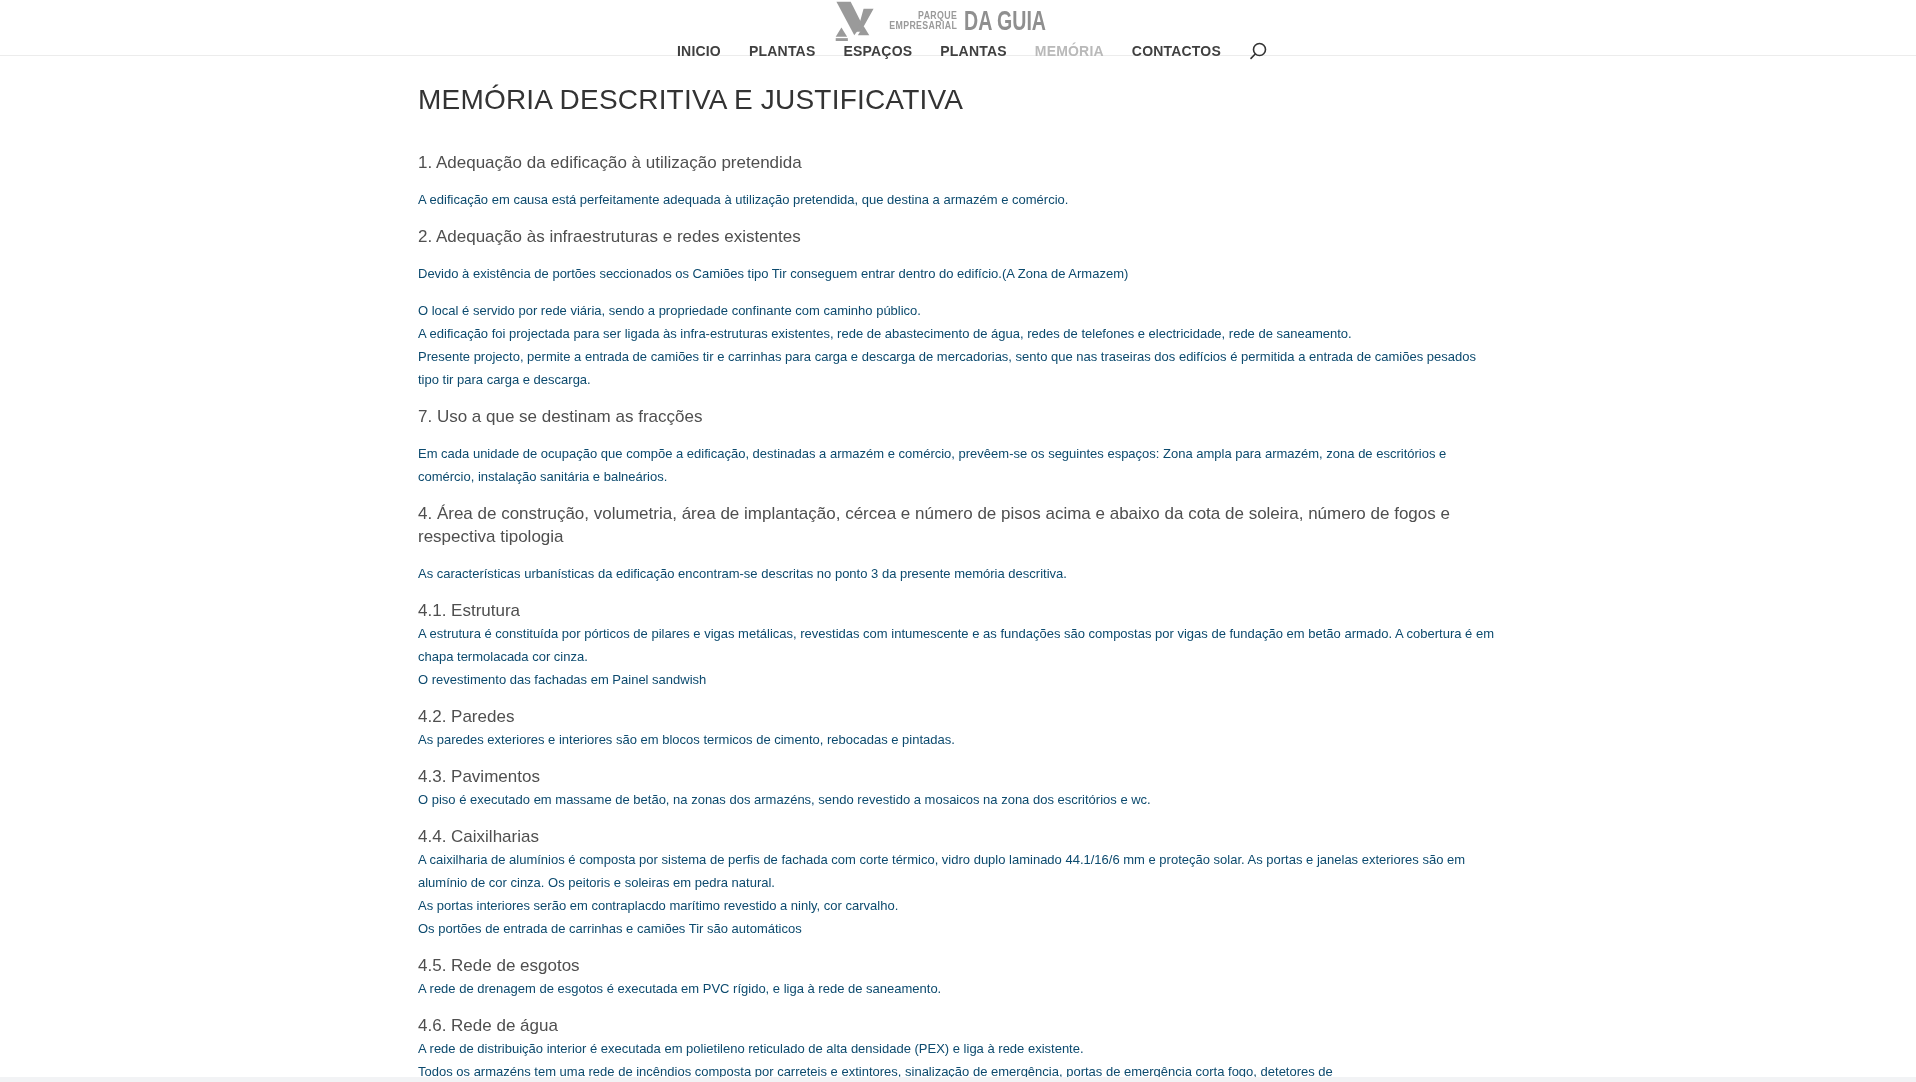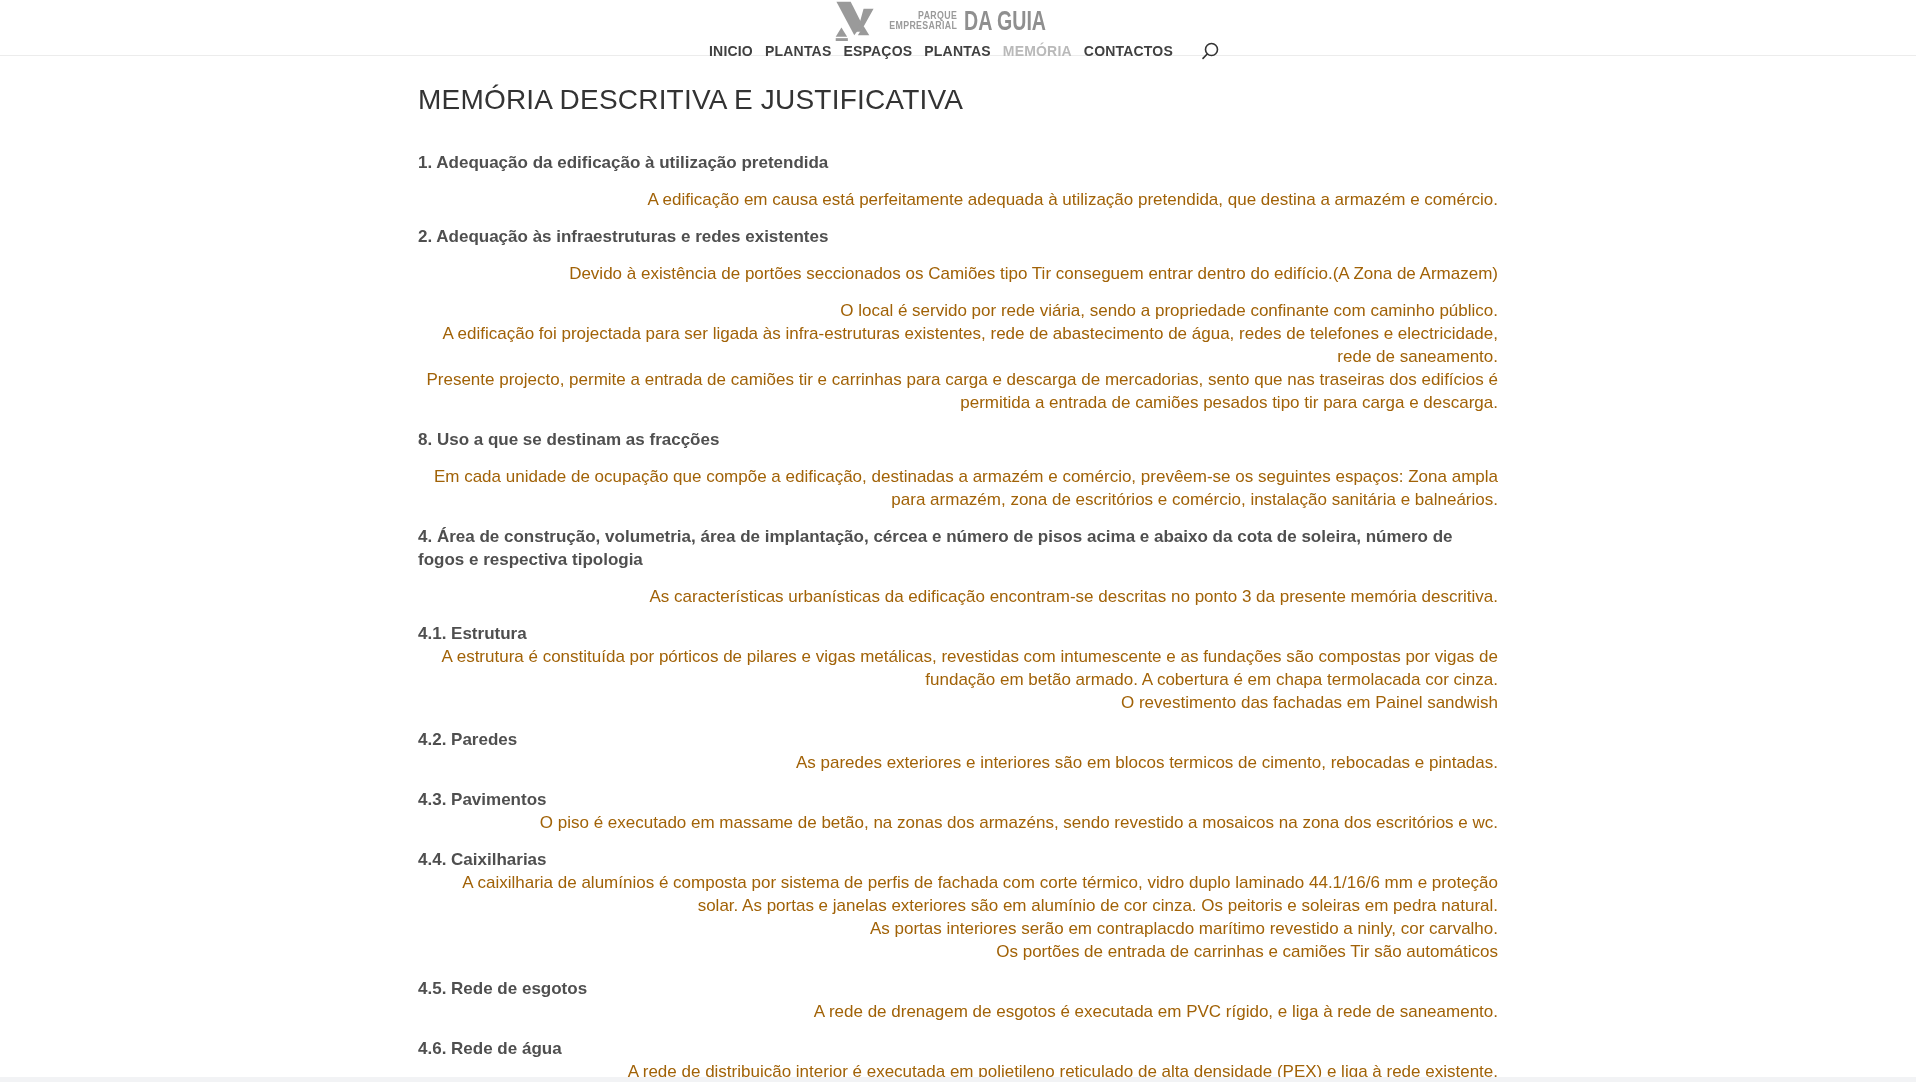--- a/index.html
+++ b/index.html
@@ -26,45 +26,44 @@
     font-weight:600; letter-spacing:.4px;
     transform:scaleX(.88); transform-origin:right center; margin-right:6px;
   }
   .logo-big {
     color:#8f8f8f; font-size:28px; font-weight:600; letter-spacing:0;
     transform:scaleX(.7); transform-origin:left center; white-space:nowrap;
   }
 
   .main-nav { display:flex; align-items:center; }
   .main-nav ul { display:flex; list-style:none; align-items:center; }
-  .main-nav li { margin-left:12px; }
+  .main-nav li { margin-left:28px; }
   .main-nav a {
     text-decoration:none; font-size:14px; font-weight:700; color:#404040;
     letter-spacing:.2px; cursor:pointer;
   }
   .main-nav a.active { color:#b9b9b9; cursor:default; }
   .search-btn {
     margin-left:28px; display:flex; align-items:center; cursor:pointer;
     background:none; border:none; padding:0;
   }
 
   
   .page-title {
     font-size:28px; font-weight:300; color:#333333; letter-spacing:.2px;
     line-height:38px; margin:26px 0 32px;
   }
   .section h3 {
-    font-size:17px; font-weight:700; color:#4f4f4f; line-height:23px;
+    font-size:17px; font-weight:400; color:#4f4f4f; line-height:23px;
     margin:0 0 14px;
   }
   .section.tight h3 { margin-bottom:0; }
   .section p {
-    font-size:17px; color:#a16207; line-height:23px; margin:0 0 14px;
+    font-size:13px; color:#0c4a6e; line-height:23px; margin:0 0 14px;
     white-space:pre-line;
-    text-align:right;
   }
 
   
   .footer-strip {
     position:absolute; left:0; bottom:0; width:1916px; height:5px;
     background:#f2f3f5;
   }
 </style>
 </head>
 <body>
@@ -117,21 +116,21 @@
 
   <div class="section">
     <h3>2. Adequação às infraestruturas e redes existentes</h3>
     <p>Devido à existência de portões seccionados os Camiões tipo Tir conseguem entrar dentro do edifício.(A Zona de Armazem)</p>
     <p>O local é servido por rede viária, sendo a propriedade confinante com caminho público.
 A edificação foi projectada para ser ligada às infra-estruturas existentes, rede de abastecimento de água, redes de telefones e electricidade, rede de saneamento.
 Presente projecto, permite a entrada de camiões tir e carrinhas para carga e descarga de mercadorias, sento que nas traseiras dos edifícios é permitida a entrada de camiões pesados tipo tir para carga e descarga.</p>
   </div>
 
   <div class="section">
-    <h3>8. Uso a que se destinam as fracções</h3>
+    <h3>7. Uso a que se destinam as fracções</h3>
     <p>Em cada unidade de ocupação que compõe a edificação, destinadas a armazém e comércio, prevêem-se os seguintes espaços: Zona ampla para armazém, zona de escritórios e comércio, instalação sanitária e balneários.</p>
   </div>
 
   <div class="section">
     <h3>4. Área de construção, volumetria, área de implantação, cércea e número de pisos acima e abaixo da cota de soleira, número de fogos e respectiva tipologia</h3>
     <p>As características urbanísticas da edificação encontram-se descritas no ponto 3 da presente memória descritiva.</p>
   </div>
 
   <div class="section tight">
     <h3>4.1. Estrutura</h3>

